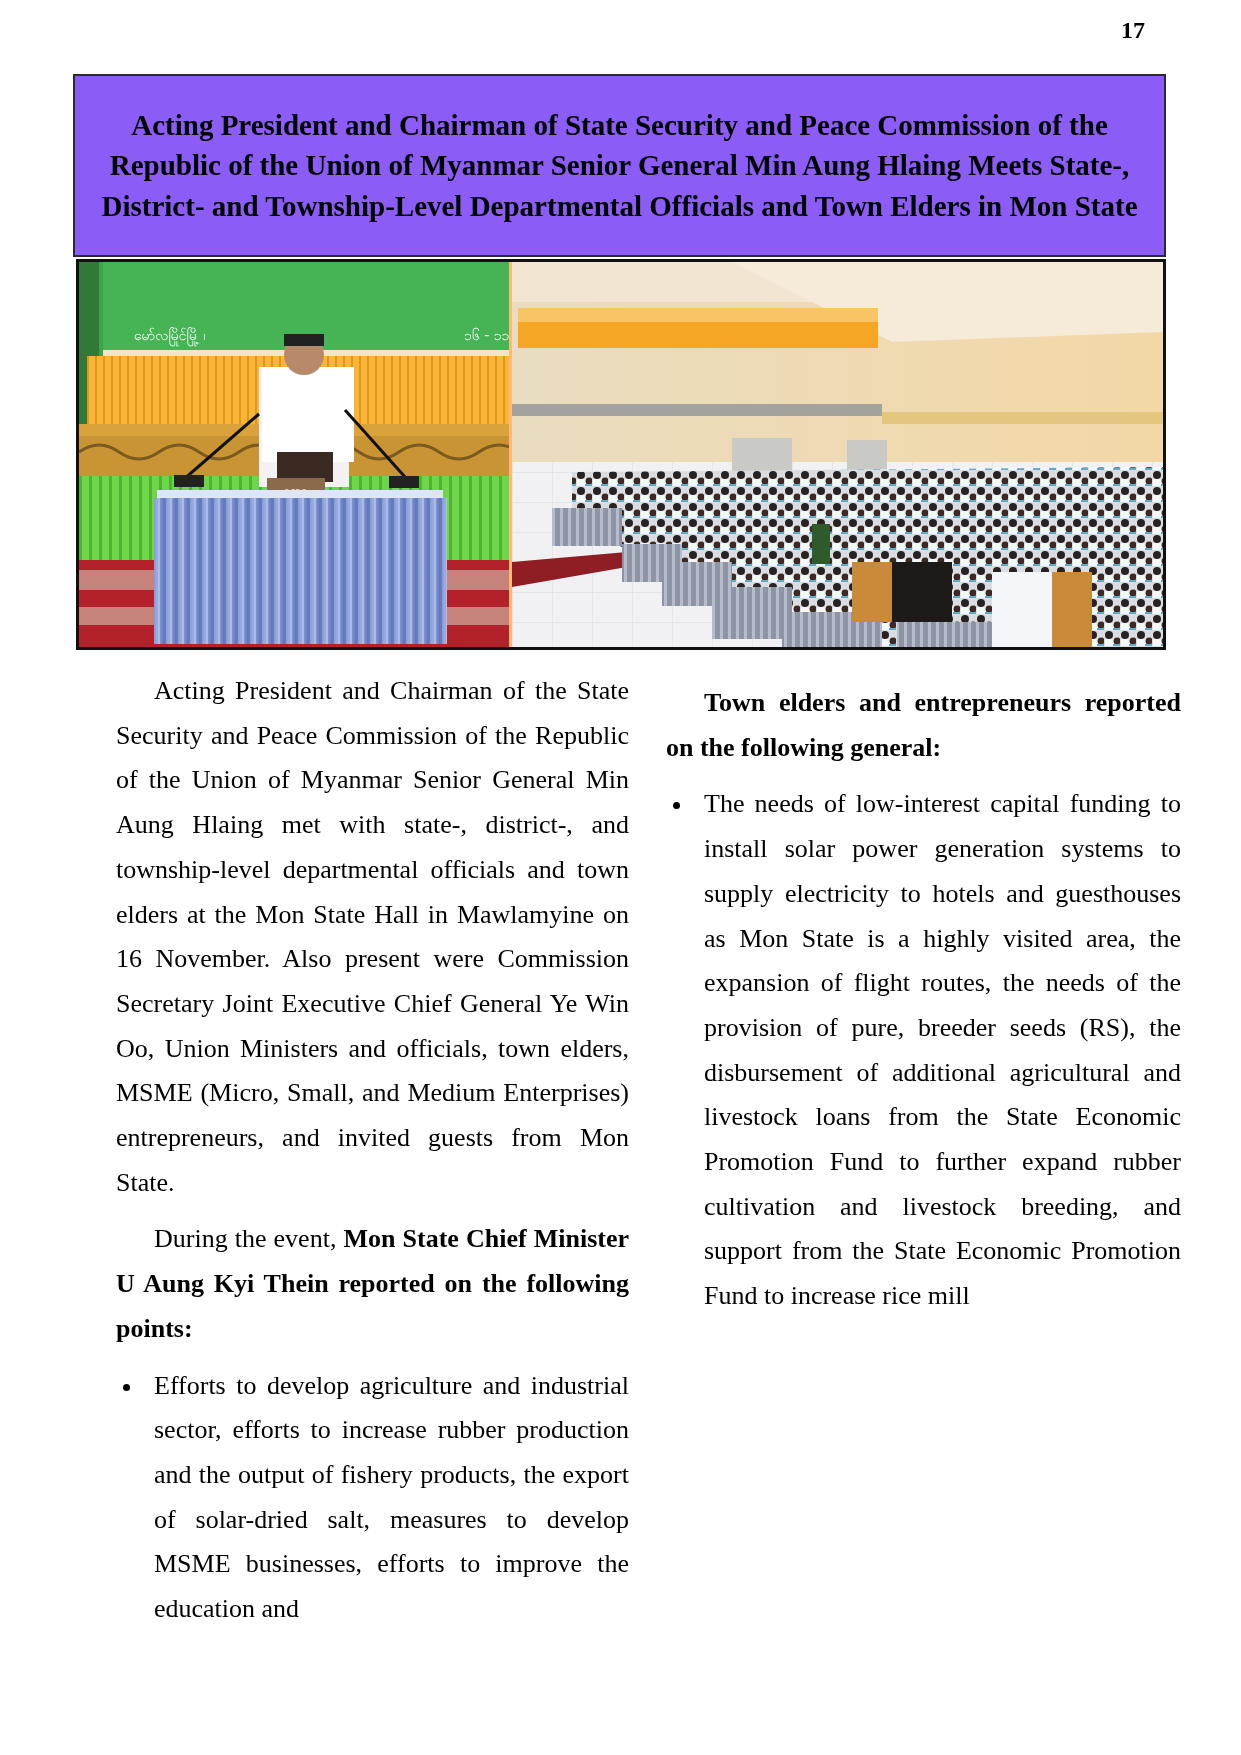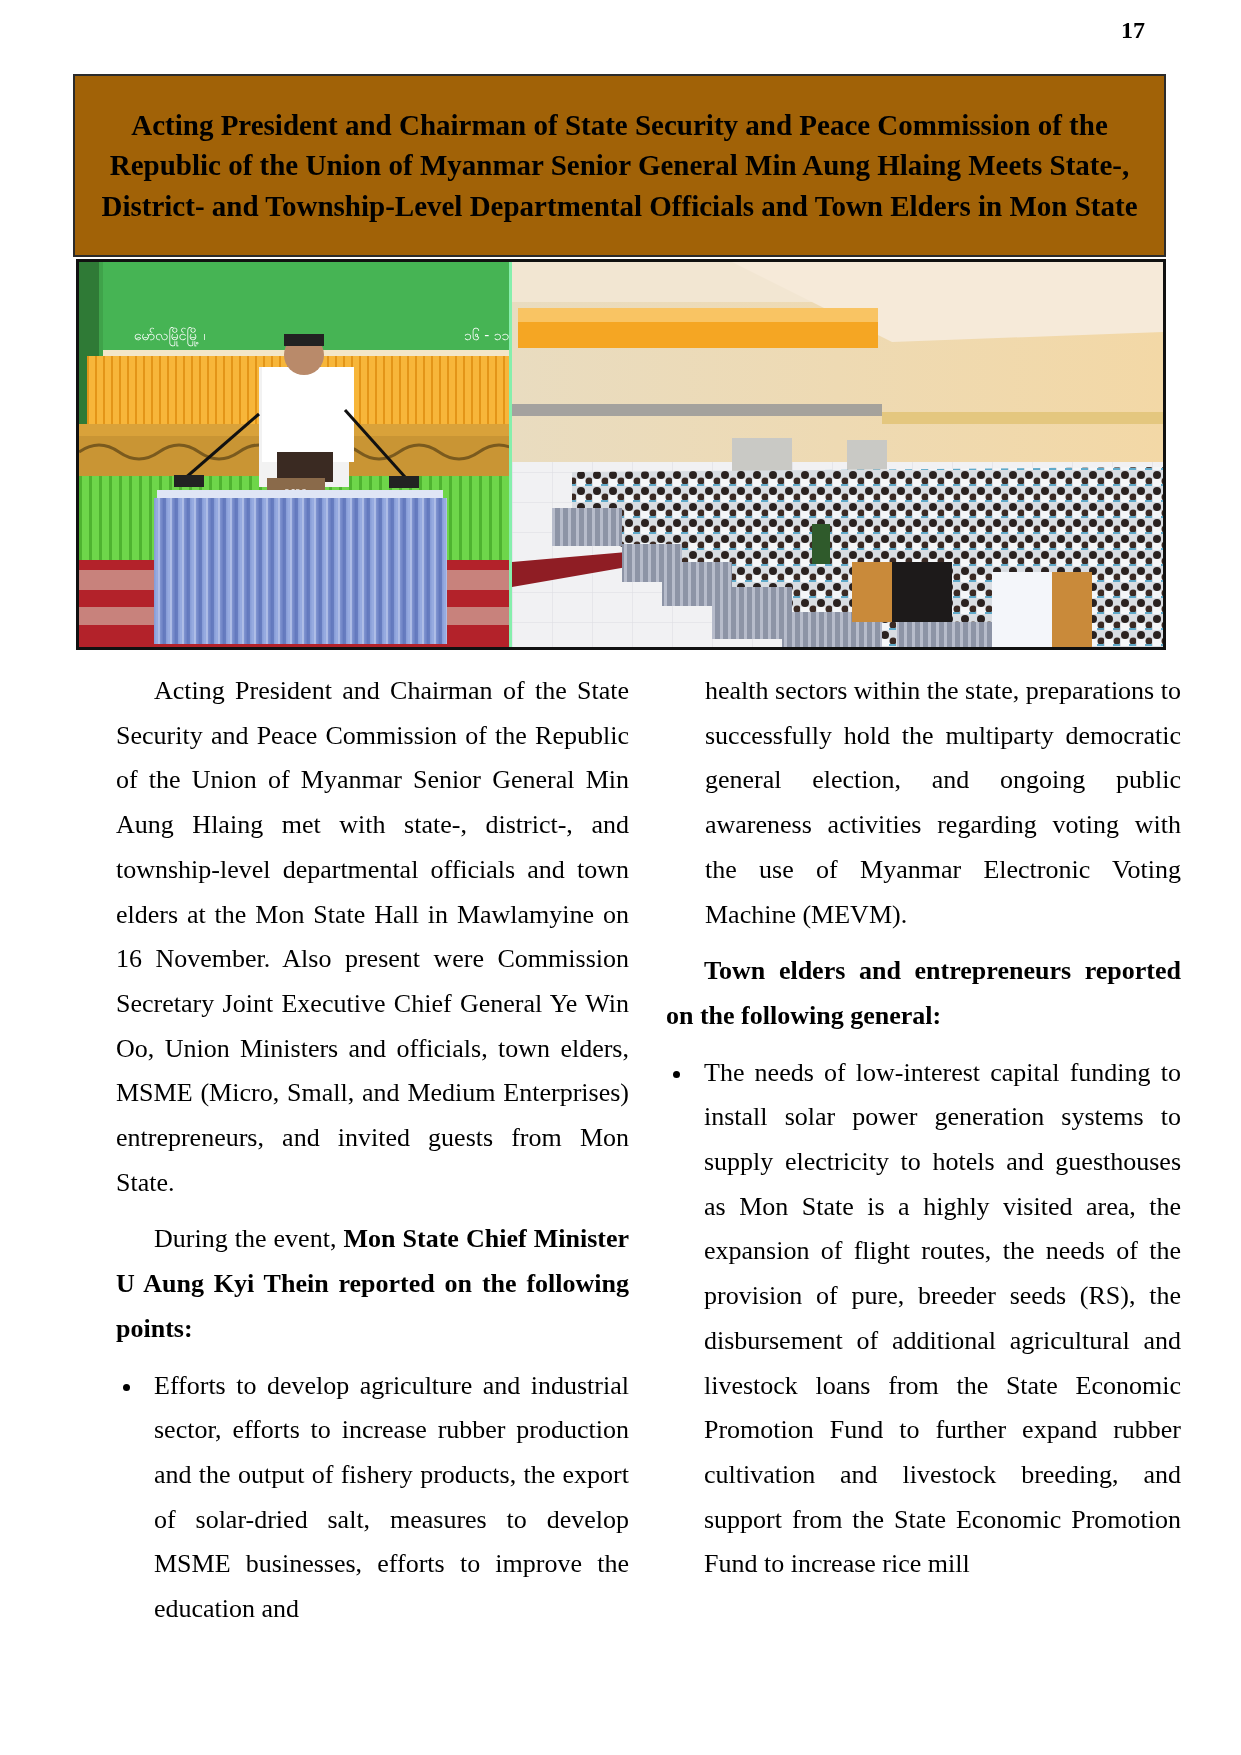--- a/index.html
+++ b/index.html
@@ -1,26 +1,26 @@
 <!DOCTYPE html>
 <html><head>
 <meta charset="utf-8">
 <style>
   html, body { margin:0; padding:0; background:#ffffff; }
   body { width:1241px; height:1755px; position:relative; overflow:hidden;
          font-family:"Liberation Serif","DejaVu Serif",serif; color:#000; }
   .page-num { position:absolute; left:1100px; top:17px; width:66px; text-align:center;
               font-weight:bold; font-size:24px; }
   .title-box { position:absolute; left:73px; top:74px; width:1089px; height:179px;
-               background:#a16207; border:2px solid #2b2b2b; box-sizing:content-box;
+               background:#8b5cf6; border:2px solid #2b2b2b; box-sizing:content-box;
                display:flex; align-items:center; justify-content:center; }
   .title-box h1 { margin:0; padding:0 12px; font-size:29px; font-weight:bold; line-height:40.5px;
                   text-align:center; }
   .photos { position:absolute; left:76px; top:259px; width:1090px; height:391px;
-            border:3px solid #111; box-sizing:border-box; display:flex; background:#86efac; }
+            border:3px solid #111; box-sizing:border-box; display:flex; background:#fdba74; }
   .photo { position:relative; height:100%; overflow:hidden; }
   .photo-left { width:430px; margin-right:3px; }
   .photo-right { flex:1; }
   .col { position:absolute; top:669px; font-size:26px; line-height:44.7px; text-align:justify;margin-left:28px; }
   .col-left { left:88px; width:513px; }
   .col-right { left:638px; width:515px; }
   .col p { margin:0; }
   .indent { text-indent:38px; }
   .para-gap { margin-top:12px !important; }
   .bullet-list { list-style:none; margin:12px 0 0 0; padding:0; }
@@ -148,18 +148,17 @@
 
 <div class="col col-left">
   <p class="indent">Acting President and Chairman of the State Security and Peace Commission of the Republic of the Union of Myanmar Senior General Min Aung Hlaing met with state-, district-, and township-level departmental officials and town elders at the Mon State Hall in Mawlamyine on 16 November. Also present were Commission Secretary Joint Executive Chief General Ye Win Oo, Union Ministers and officials, town elders, MSME (Micro, Small, and Medium Enterprises) entrepreneurs, and invited guests from Mon State.</p>
   <p class="indent para-gap"><span>During the event, </span><b>Mon State Chief Minister U Aung Kyi Thein reported on the following points:</b></p>
   <ul class="bullet-list">
     <li><span class="dot"></span><span>Efforts to develop agriculture and industrial sector, efforts to increase rubber production and the output of fishery products, the export of solar-dried salt, measures to develop MSME businesses, efforts to improve the education and</span></li>
   </ul>
 </div>
 
 <div class="col col-right">
-  <p class="cont">health sectors within the state, preparations to successfully hold the multiparty democratic general election, and ongoing public awareness activities regarding voting with the use of Myanmar Electronic Voting Machine (MEVM).</p>
   <p class="indent para-gap"><b>Town elders and entrepreneurs reported on the following general:</b></p>
   <ul class="bullet-list">
     <li><span class="dot"></span><span>The needs of low-interest capital funding to install solar power generation systems to supply electricity to hotels and guesthouses as Mon State is a highly visited area, the expansion of flight routes, the needs of the provision of pure, breeder seeds (RS), the disbursement of additional agricultural and livestock loans from the State Economic Promotion Fund to further expand rubber cultivation and livestock breeding, and support from the State Economic Promotion Fund to increase rice mill</span></li>
   </ul>
 </div>
 
 </body></html>

